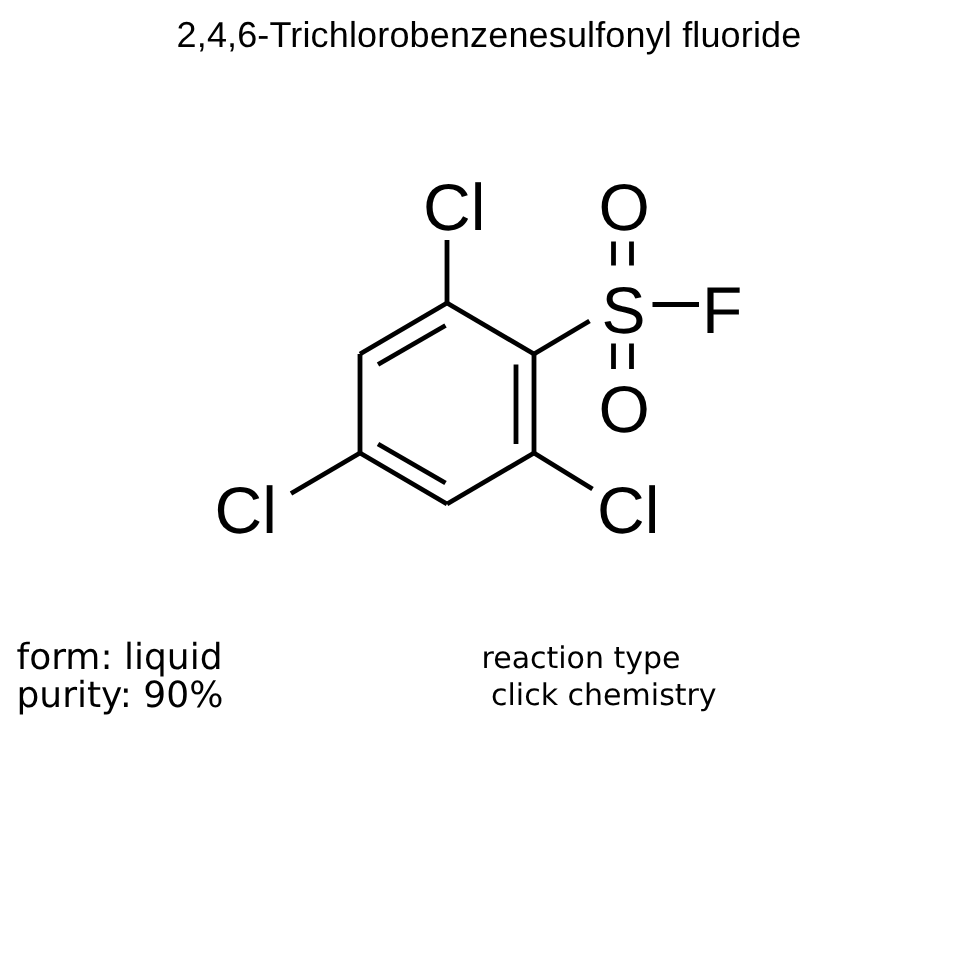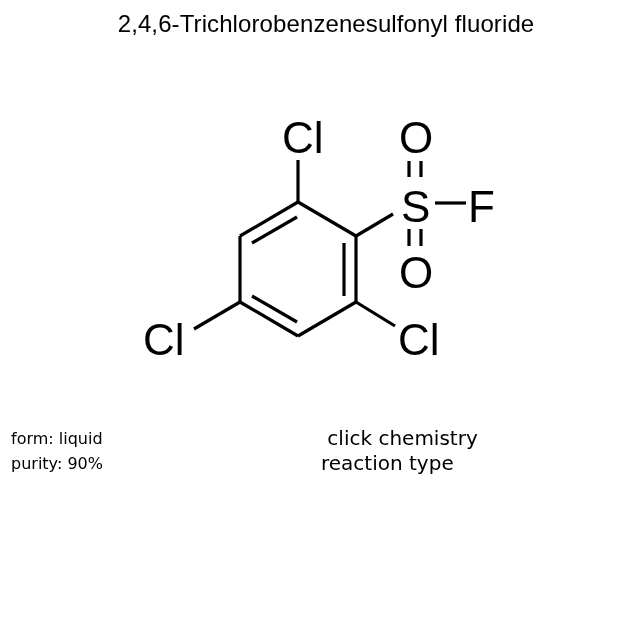--- a/index.html
+++ b/index.html
@@ -42,21 +42,21 @@
       stroke: #000000;
       stroke-width: 3.2;
       stroke-linecap: butt;
       fill: none;
     }
     .props {
       position: absolute;
       left: 11px;
       top: 426px;
       font-family: "DejaVu Sans", sans-serif;
-      font-size: 16px;
+      font-size: 24px;
       line-height: 25px;
       color: #000000;
     }
     .props div { white-space: pre; }
     .reaction {
       position: absolute;
       left: 321px;
       top: 426px;
       font-family: "DejaVu Sans", sans-serif;
       font-size: 20px;
@@ -104,15 +104,15 @@
   <text x="399" y="288">O</text>
   <text x="468" y="222">F</text>
 </svg>
 
 <div class="props">
   <div>form: liquid</div>
   <div>purity: 90%</div>
 </div>
 
 <div class="reaction">
+  <div>reaction type</div>
   <div> click chemistry</div>
-  <div>reaction type</div>
 </div>
 
 </body></html>

